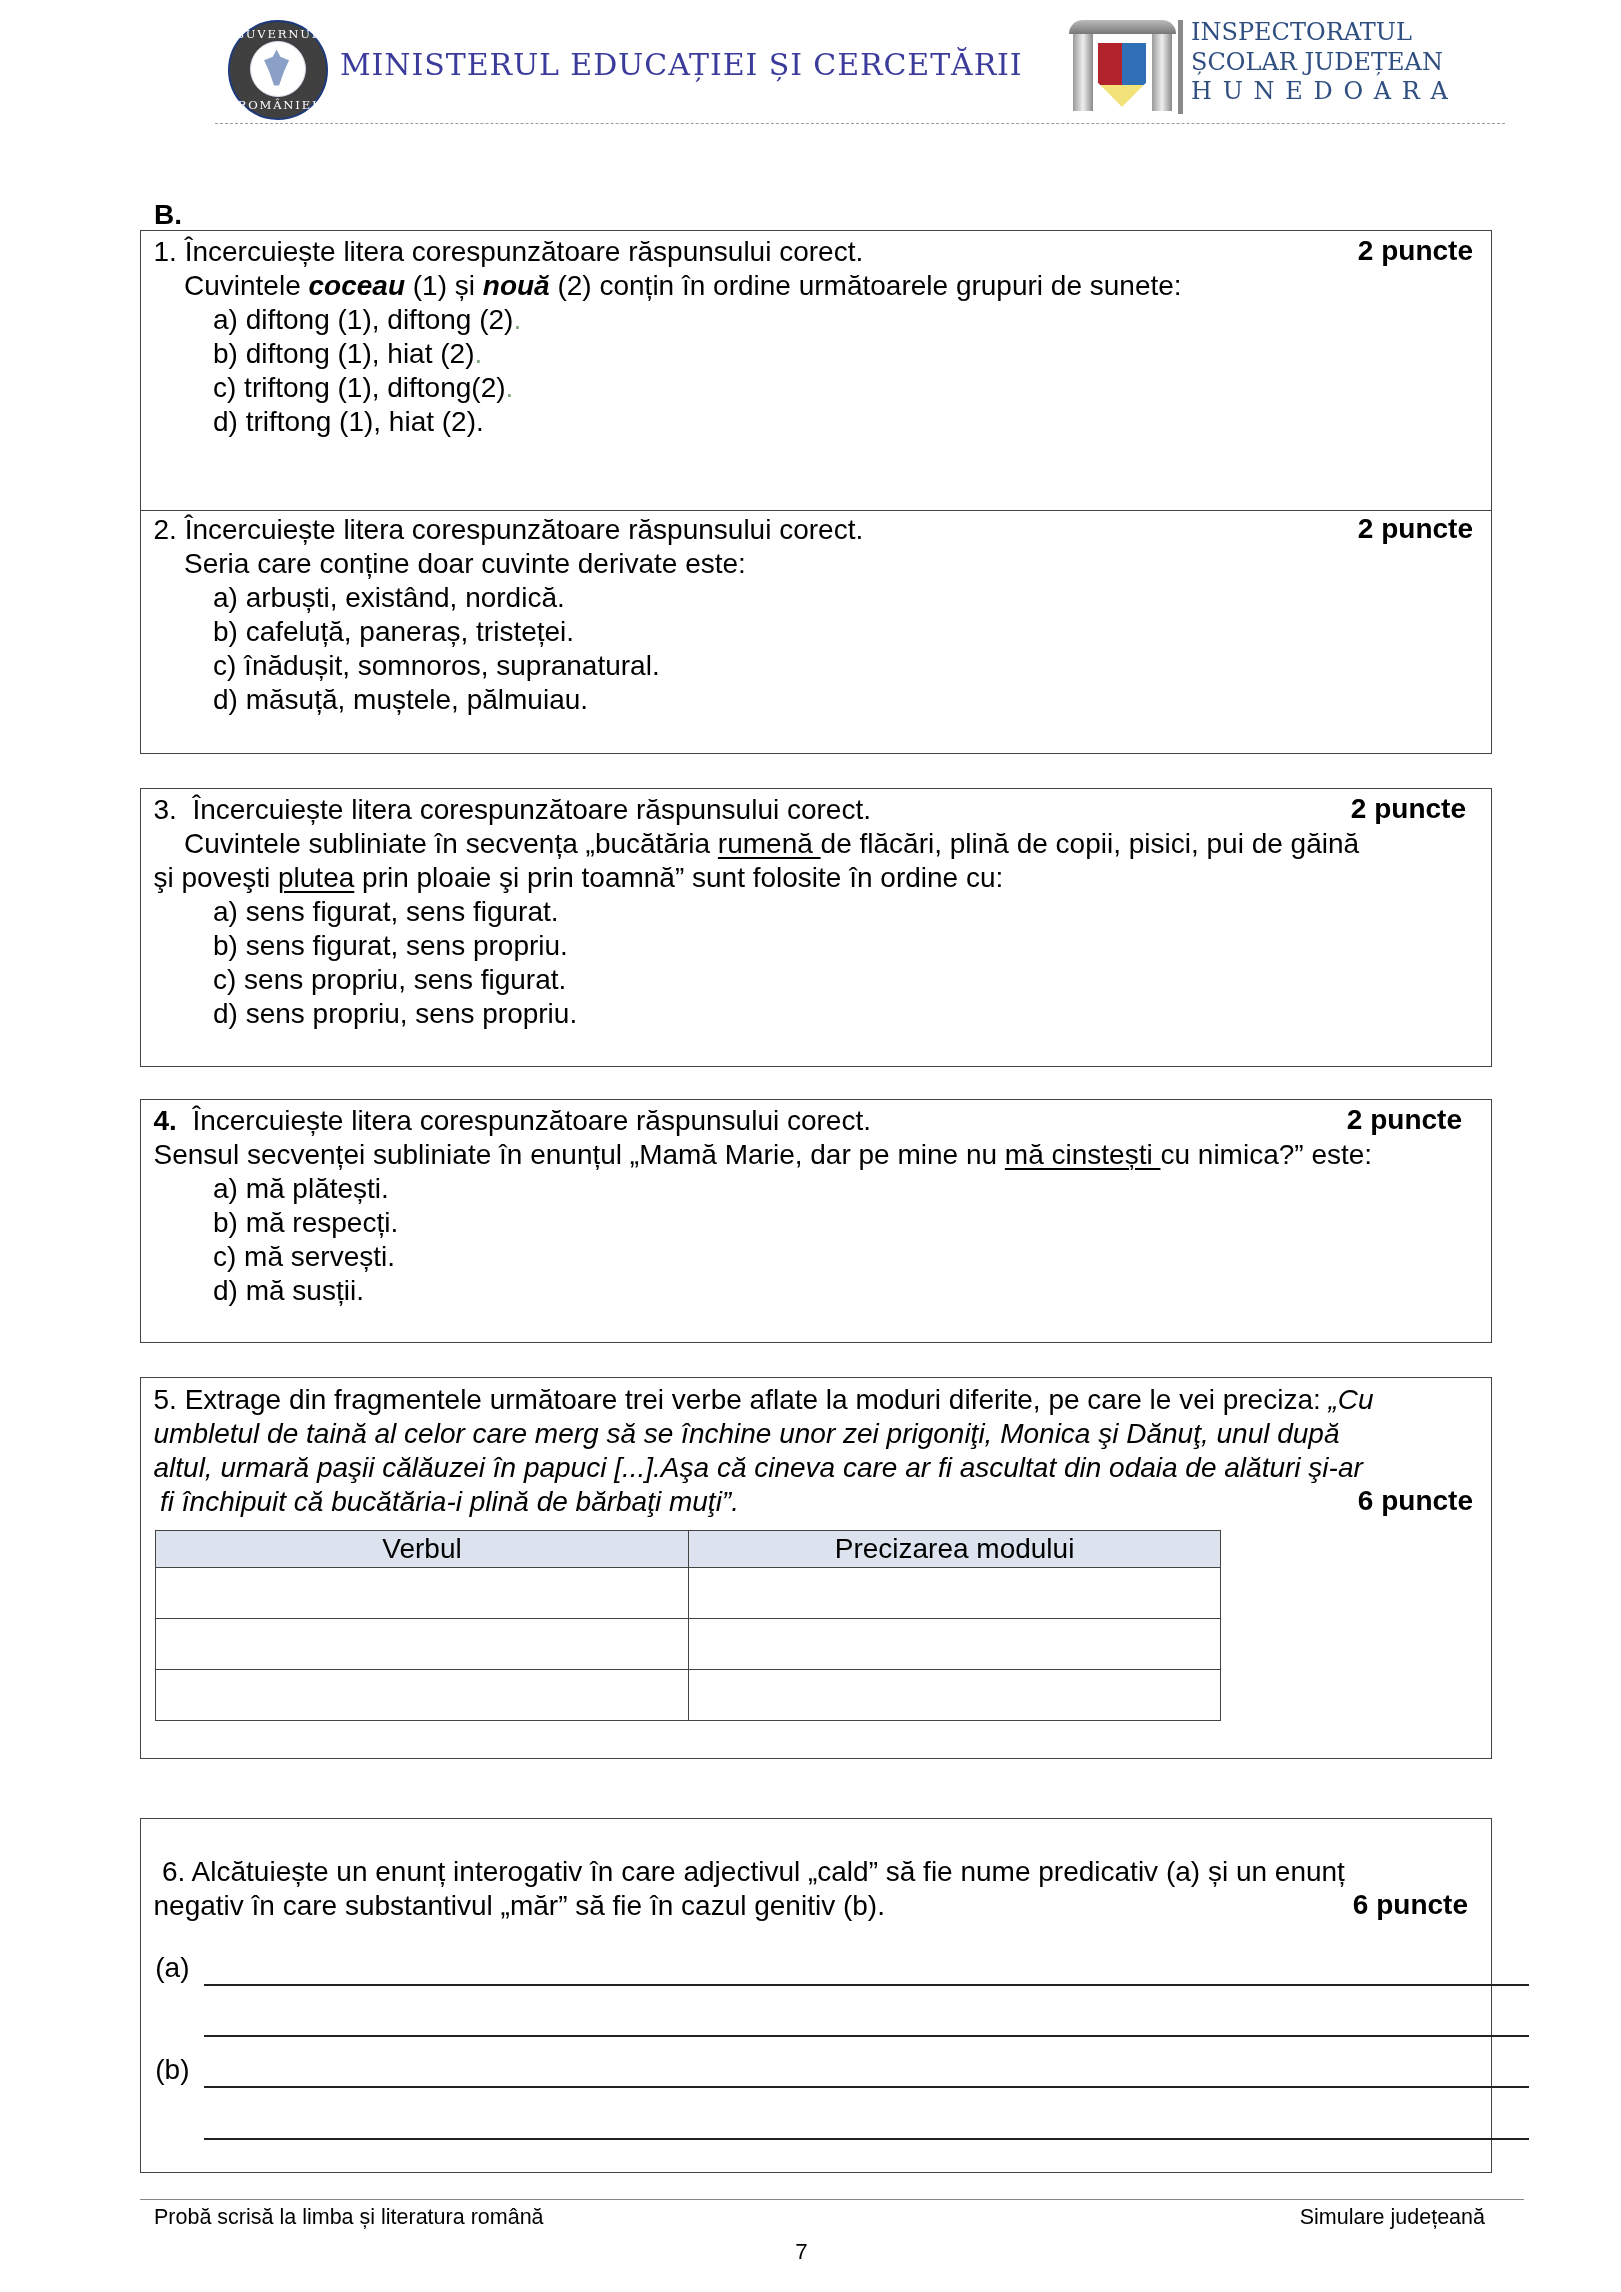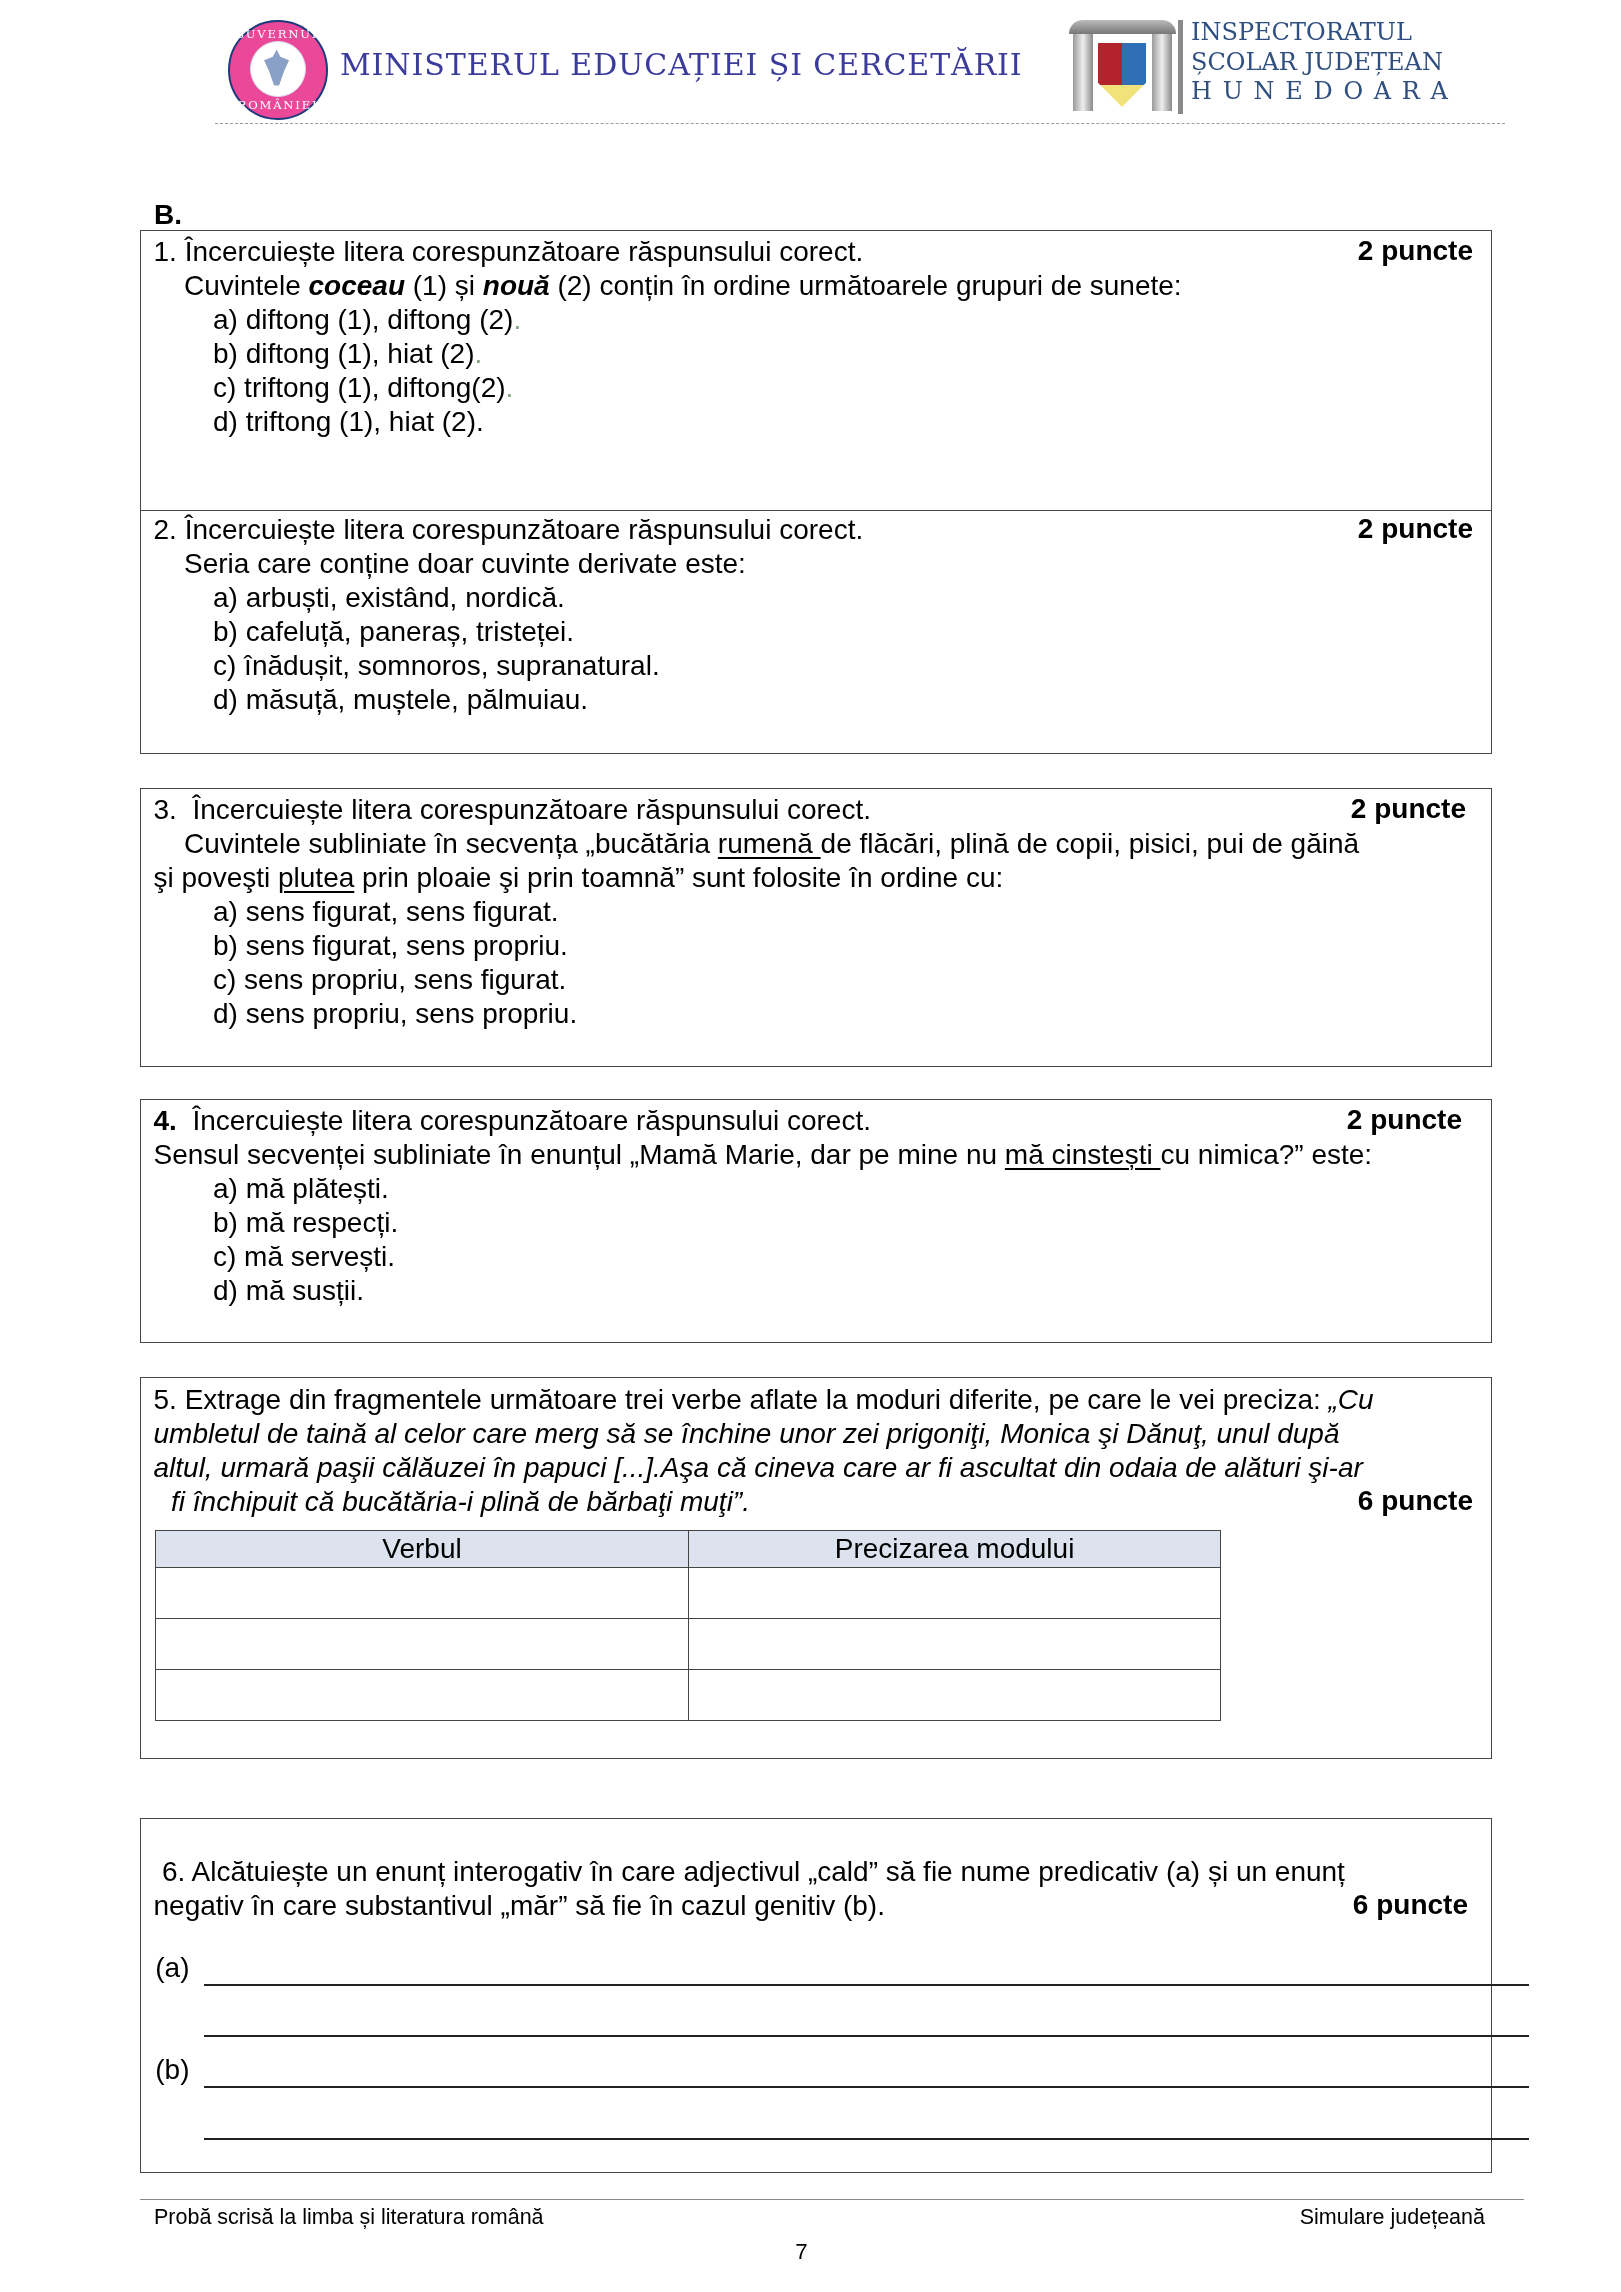--- a/index.html
+++ b/index.html
@@ -2,21 +2,21 @@
 <html style="font-size:14.3px"><head>
 <meta charset="utf-8">
 <style>
   html, body { margin: 0; padding: 0; background: #ffffff; }
   body { width: 1621px; height: 2293px; position: relative; overflow: hidden;
          font-family: "Liberation Sans", sans-serif; color: #000; }
 
   
   .header { position: absolute; left: 0; top: 0; width: 1621px; height: 125px; }
   .gov-logo { position: absolute; left: 228px; top: 19.7px; width: 100px; height: 100px; border-radius: 50%;
-              background: #ec4899; border: 2.7px solid #1d3a7c; box-sizing: border-box; }
+              background: #404040; border: 2.7px solid #1d3a7c; box-sizing: border-box; }
   .gov-logo .inner { position: absolute; left: 19.7px; top: 19.7px; width: 56px; height: 56px; border-radius: 50%;
                      background: #ffffff; border: 1.8px solid #d5dcea; box-sizing: border-box; }
   .gov-logo .eagle { position: absolute; left: 13.4px; top: 7.2px; width: 25px; height: 36px; background: #8aa0c7;
                      clip-path: polygon(50% 0, 65% 20%, 100% 30%, 80% 60%, 60% 100%, 40% 100%, 20% 60%, 0 30%, 35% 20%); }
   .gov-logo .ring-text { position: absolute; width: 100%; text-align: center; color: #fff; font-family: "DejaVu Serif", serif;
                          font-size: 11.6px; letter-spacing: 1.8px; }
   .ministry-title { position: absolute; left: 340px; top: 47px; font-family: "DejaVu Serif", serif; font-size: 30px;
                     color: #3b3b9c; letter-spacing: 0.9px; white-space: nowrap; }
   .isj-logo { position: absolute; left: 1064px; top: 18px; width: 116px; height: 99px; }
   .isj-logo .arch { position: absolute; left: 4.5px; top: 1.8px; width: 107px; height: 14.3px; border-radius: 54px 54px 0 0;
@@ -153,21 +153,21 @@
   <div class="qline" style="left:72px;top:140px;"><span>c)</span> <span>mă servești.</span></div>
   <div class="qline" style="left:72px;top:174px;"><span>d)</span> <span>mă susții.</span></div>
 </div>
 
 <div class="qbox" style="top:1377px;height:382px;">
   <div class="qline" style="left:12.5px;top:5.4px;">
     <span>5.</span> <span>Extrage din fragmentele următoare trei verbe aflate la moduri diferite, pe care le vei preciza: </span><span class="it">„Cu</span>
   </div>
   <div class="qline it" style="left:12.5px;top:39px;">umbletul de taină al celor care merg să se închine unor zei prigoniţi, Monica şi Dănuţ, unul după</div>
   <div class="qline it" style="left:12.5px;top:73px;">altul, urmară paşii călăuzei în papuci [...].Aşa că cineva care ar fi ascultat din odaia de alături şi-ar</div>
-  <div class="qline it" style="left:30px;top:107px;">fi închipuit că bucătăria-i plină de bărbaţi muţi”.</div>
+  <div class="qline it" style="left:19px;top:107px;">fi închipuit că bucătăria-i plină de bărbaţi muţi”.</div>
   <div class="points" style="top:107px;">6 puncte</div>
 
   <table class="vtable">
     <tbody>
         <tr>
       <th>Verbul</th>
       <th>Precizarea modului</th>
     </tr>
     <tr>
       <td></td>

